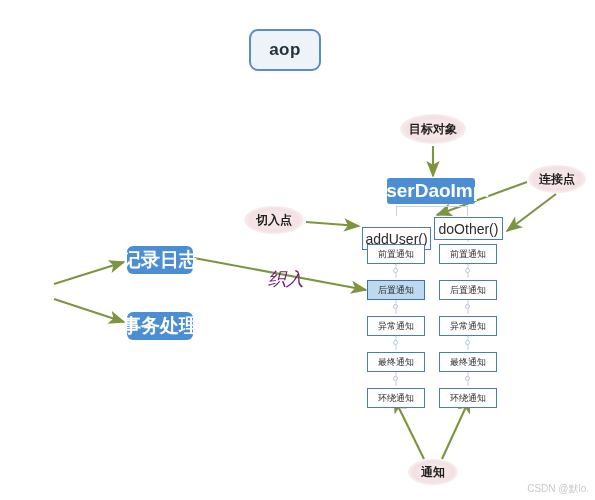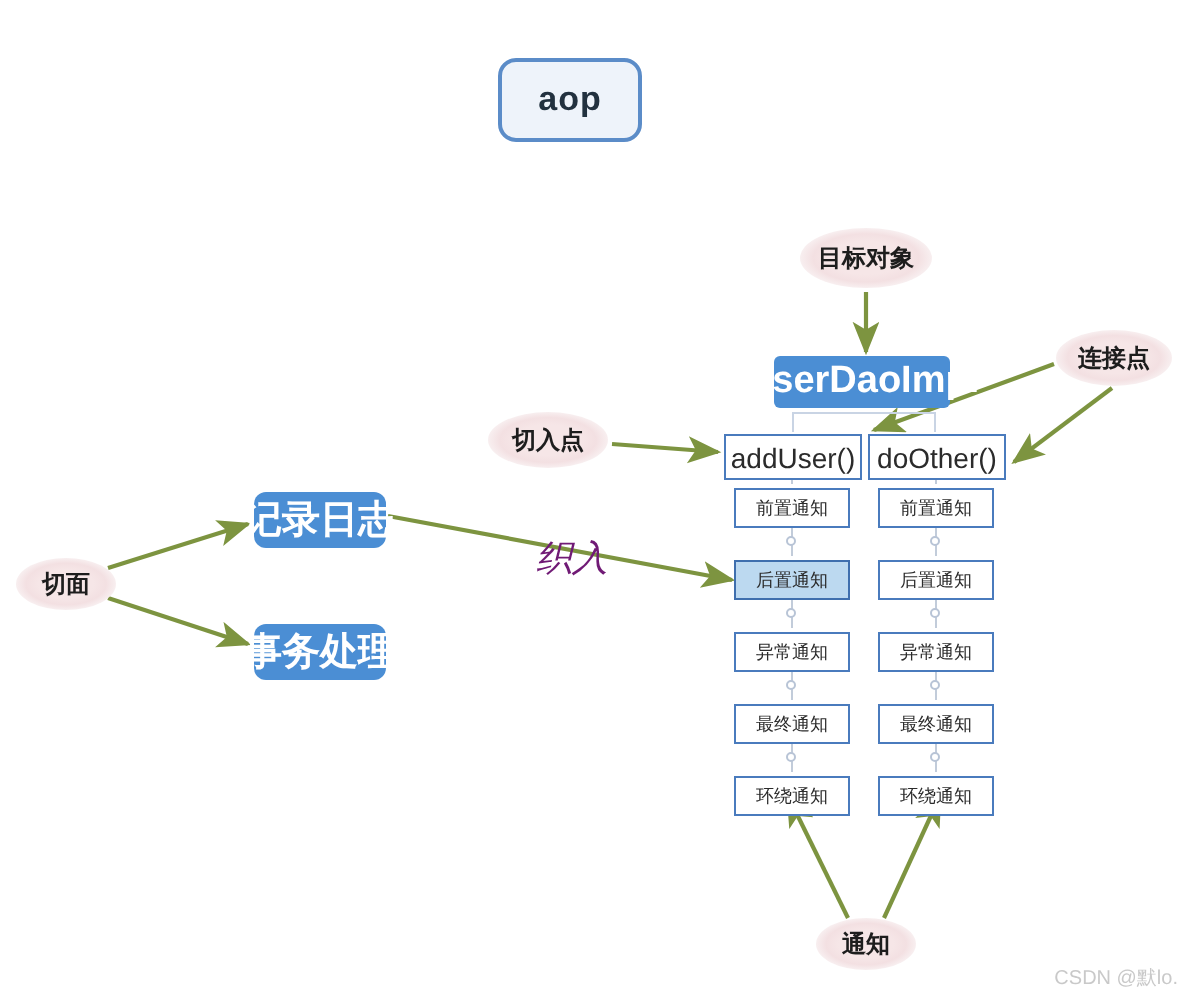--- a/index.html
+++ b/index.html
@@ -91,21 +91,21 @@
     display: flex;
     align-items: center;
     justify-content: center;
     background: #ffffff;
     border: 1px solid #4a7bbd;
     color: #2b2b2b;
     font-size: 14px;
     box-sizing: border-box;
     white-space: nowrap;
   }
-  .mb-add { left: 362px; top: 217px; width: 69px; height: 23px; }
+  .mb-add { left: 362px; top: 227px; width: 69px; height: 23px; }
   .mb-do  { left: 434px; top: 217px; width: 69px; height: 23px; }
 
   
   .advice-box {
     position: absolute;
     display: flex;
     align-items: center;
     justify-content: center;
     background: #ffffff;
     border: 1px solid #4a7bbd;
@@ -214,23 +214,20 @@
   </div>
 
   <div class="ellipse grad el-joint">
     <span>连接点</span>
   </div>
 
   <div class="ellipse grad el-pointcut">
     <span>切入点</span>
   </div>
 
-  <div class="ellipse grad el-aspect">
-    <span>切面</span>
-  </div>
 
   <div class="ellipse grad el-advice">
     <span>通知</span>
   </div>
 
   <div class="blue-box bb-userdao">
     <span>UserDaoImpl</span>
   </div>
 
   <div class="blue-box bb-log">

